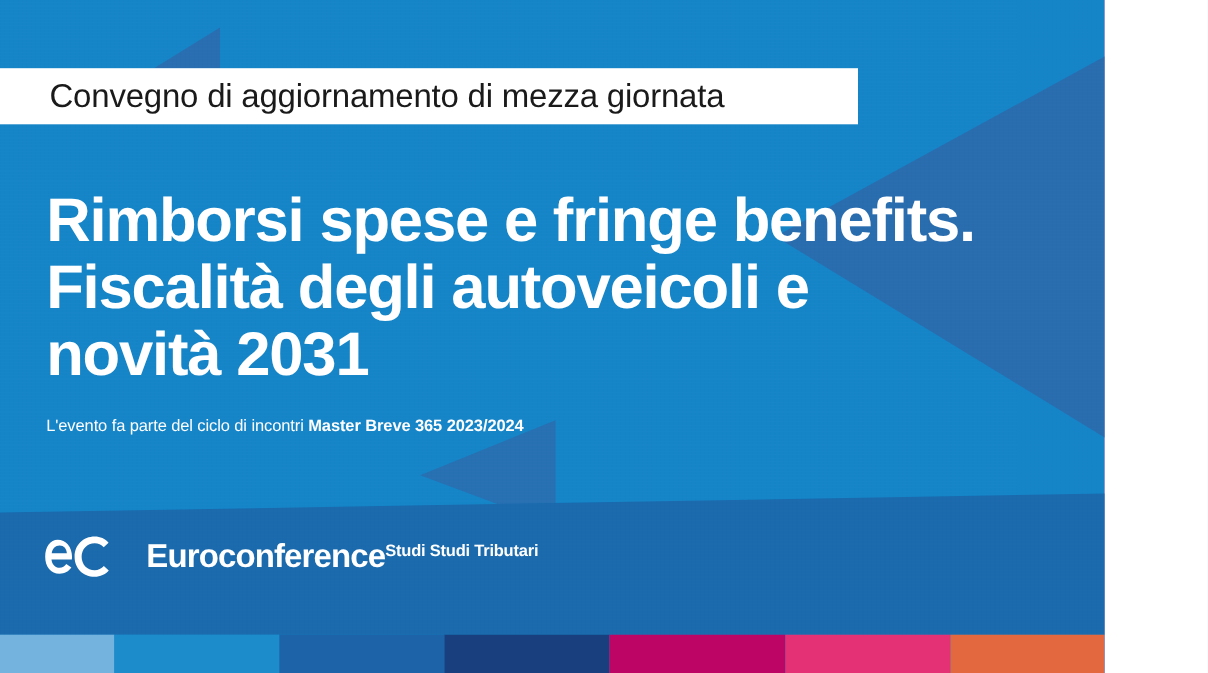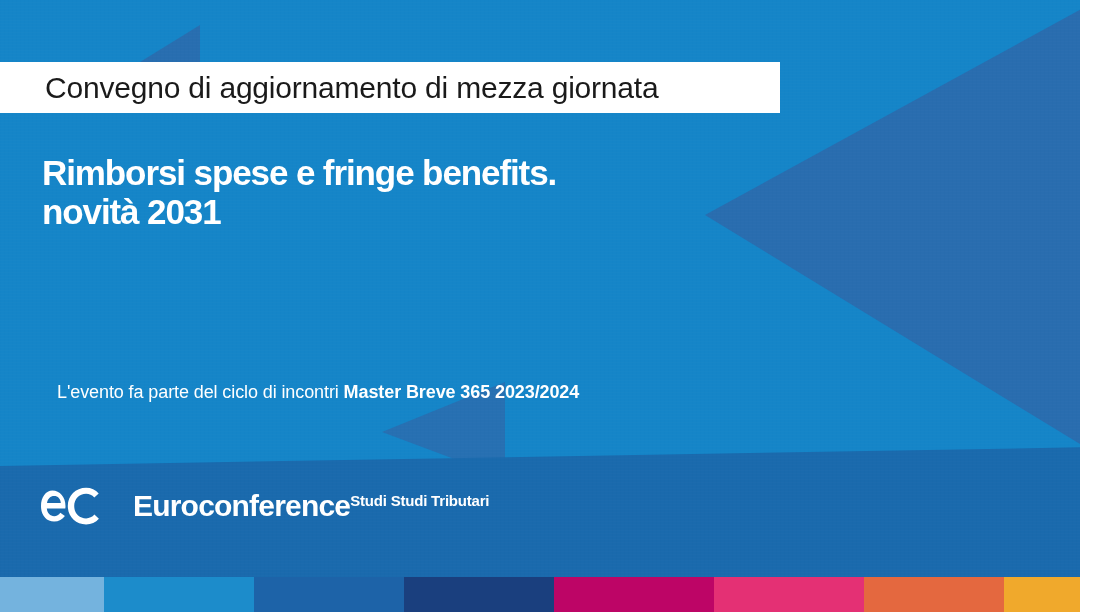--- a/index.html
+++ b/index.html
@@ -6,21 +6,21 @@
     margin: 0;
     padding: 0;
     background: #ffffff;
   }
   body {
     font-family: "Liberation Sans", sans-serif;
   }
 
   .banner {
     position: relative;
-    width: 1080px;
+    width: 1004px;
     height: 612px;
     overflow: hidden;
     background: #a21caf;
   }
 
   
   .bg-layer {
     position: absolute;
     inset: 0;
     width: 1098px;
@@ -58,42 +58,41 @@
     white-space: nowrap;
   }
 
   
   .headline {
     position: absolute;
     left: 42px;
     top: 131px;
     width: 1010px;
     color: #ffffff;
-    font-size: 35px;
+    font-size: 56px;
     line-height: 1.09;
     font-weight: 800;
     letter-spacing: -1.1px;
   }
   .headline-line {
     display: block;
     white-space: nowrap;
   }
 
   
   .subtitle {
     position: absolute;
     left: 42px;
     top: 364px;
     color: #ffffff;
-    font-size: 18px;
+    font-size: 15px;
     line-height: 1.2;
     font-weight: 400;
     letter-spacing: -0.1px;
     white-space: nowrap;
-    margin-left: 15px;
   }
   .subtitle strong {
     font-weight: 700;
   }
 
   
   .logo {
     position: absolute;
     left: 41px;
     top: 481px;
@@ -153,20 +152,21 @@
     <polygon points="0,466 1098,447 1098,577 0,577" fill="#1a6aad"></polygon>
   </svg>
   <div class="bg-texture"></div>
 
   <div class="kicker">
     <div class="kicker-text">Convegno di aggiornamento di mezza giornata</div>
   </div>
 
   <h1 class="headline">
     <span class="headline-line">Rimborsi spese e fringe benefits.</span>
+    <span class="headline-line">Fiscalità degli autoveicoli e</span>
     <span class="headline-line">novità 2031</span>
   </h1>
 
   <p class="subtitle">
     <span>L'evento fa parte del ciclo di incontri </span><strong>Master Breve 365 2023/2024</strong>
   </p>
 
   <div class="logo">
     <svg class="logo-mark" viewBox="0 0 78 50" aria-hidden="true">
       <path d="M24.5 25.2c0-9.1-5.6-15.6-13.1-15.6C4.9 9.6 0 16.2 0 25.1 0 34.1 5.3 40.6 13.1 40.6c4.6 0 8.4-2.1 10.8-5.6l-4.6-3.2c-1.5 2.2-3.6 3.4-6.1 3.4-4 0-6.9-3-7.4-7.6h18.5c0.1-0.8 0.2-1.6 0.2-2.4zM6 21.9c0.7-4.3 3.3-7 7.2-7 3.8 0 6.3 2.7 6.6 7H6z" fill="#ffffff"></path>

